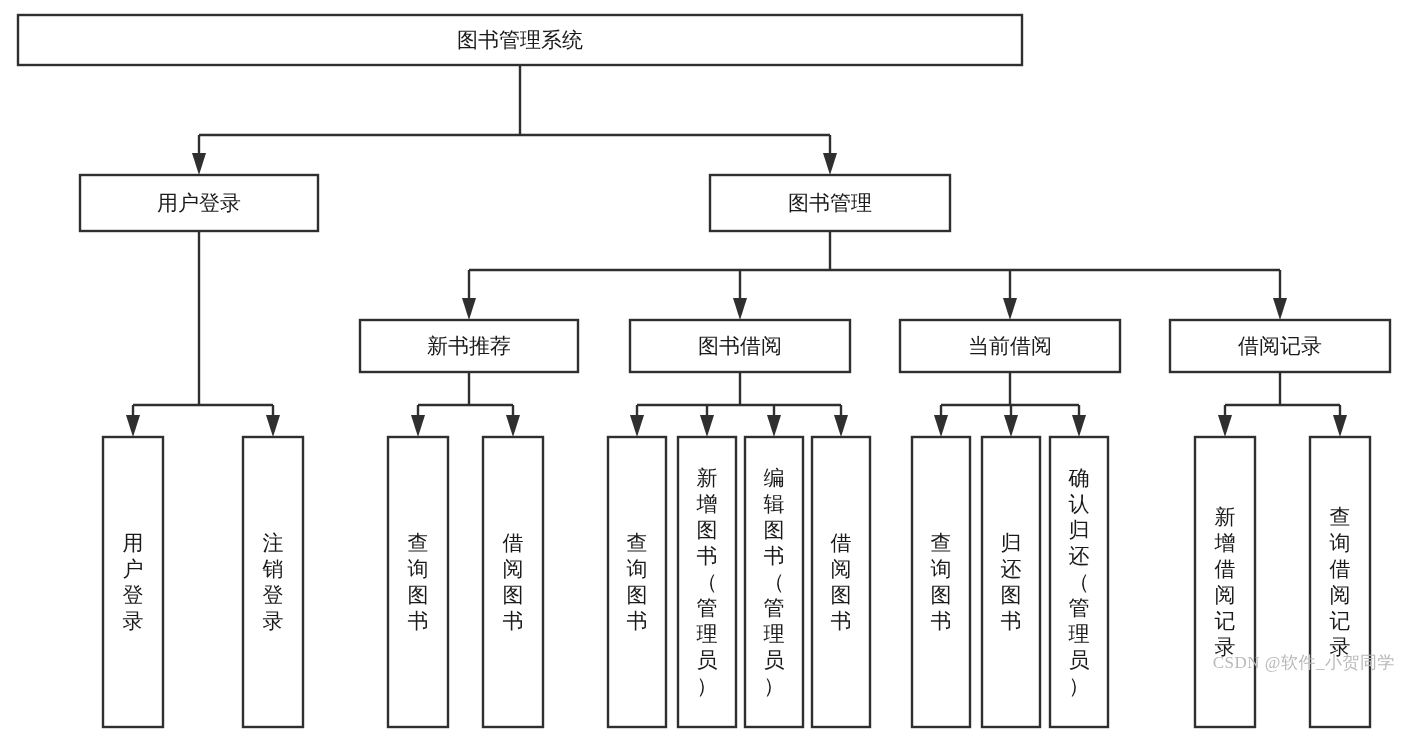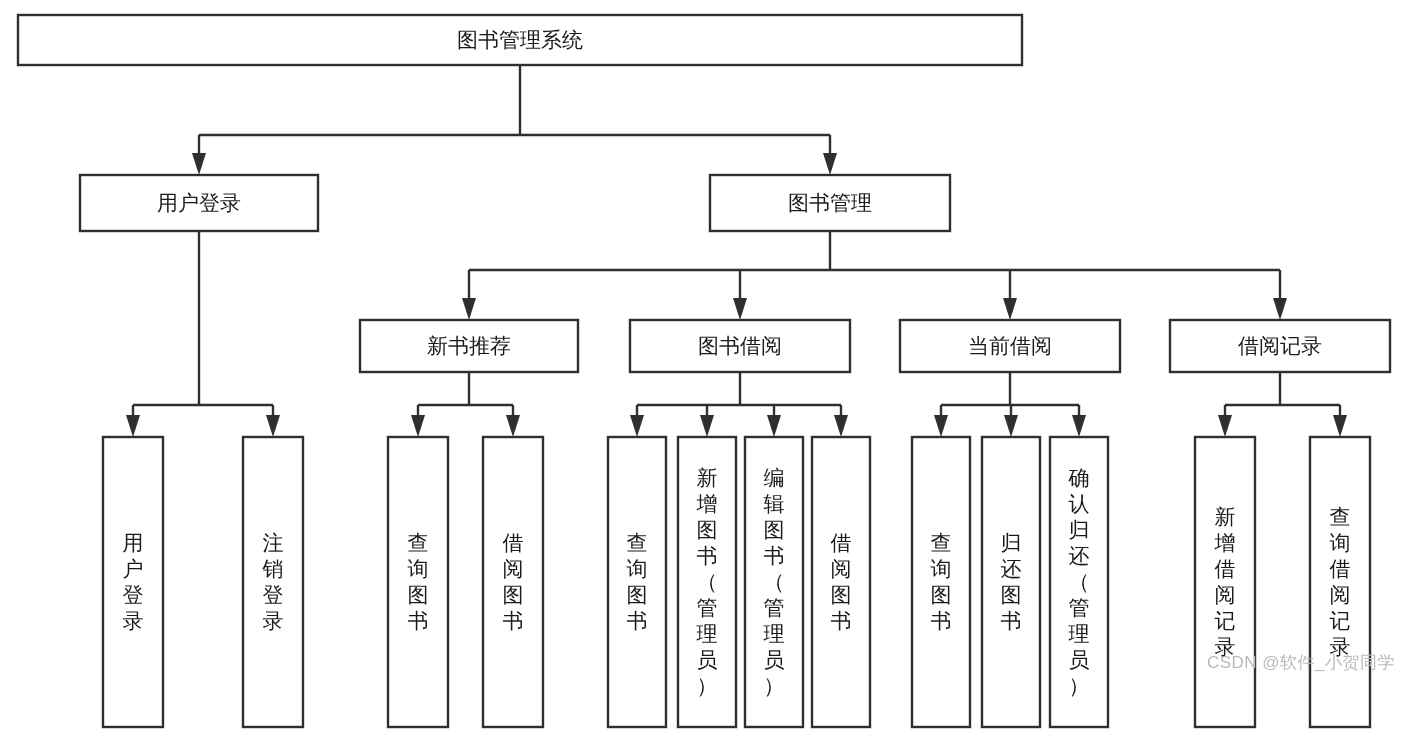--- a/index.html
+++ b/index.html
@@ -51,21 +51,21 @@
   .node-label-v {
     font-family: "Liberation Sans", "DejaVu Sans", sans-serif;
     font-size: 21px;
     fill: #1a1a1a;
     text-anchor: middle;
   }
   .watermark-text {
     position: absolute;
     right: 10px;
     bottom: 6px;
-    font-family: Liberation Sans, sans-serif;
+    font-family: Liberation Serif, serif;
     font-size: 17px;
     color: #b9b9b9;
     white-space: nowrap;
     letter-spacing: 0.5px;
     margin-left: 45px;
   }
 </style>
 </head>
 <body>
 

